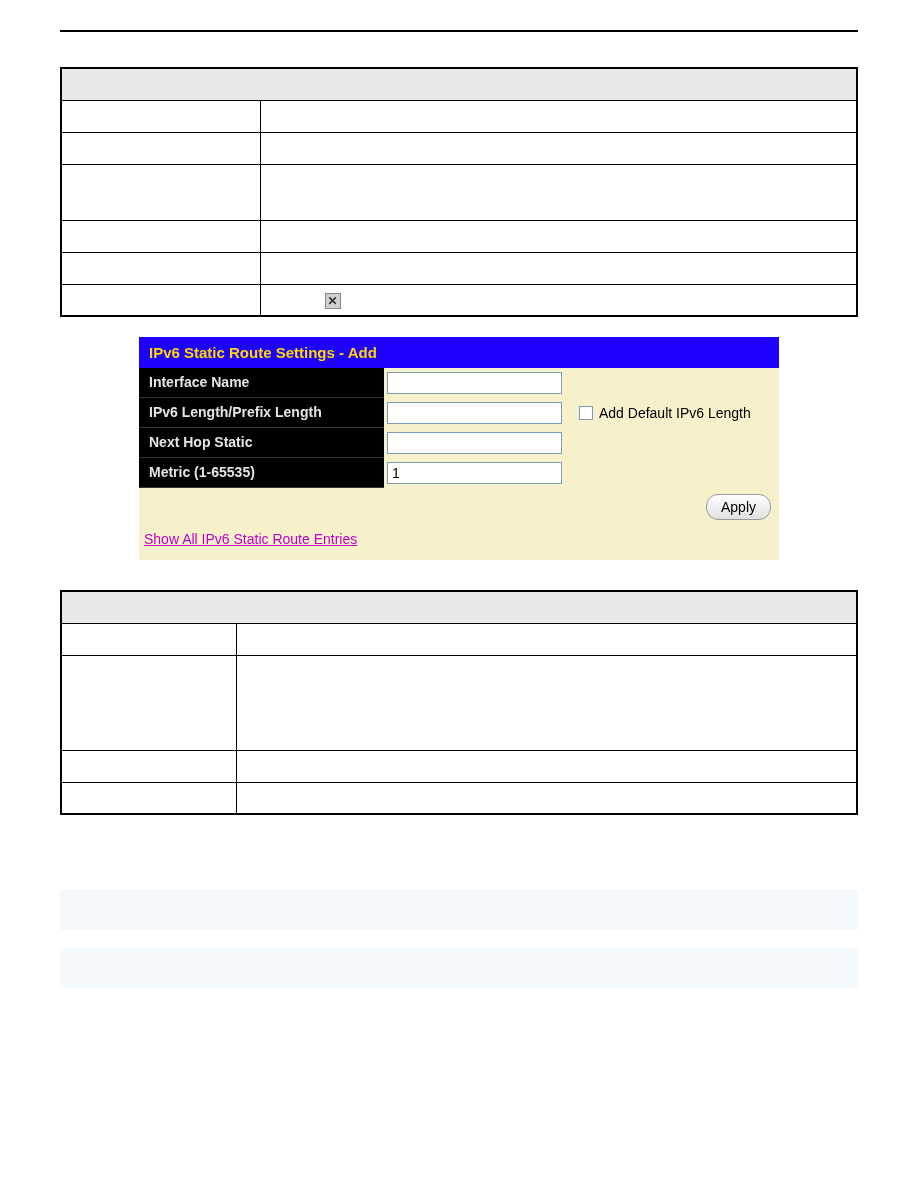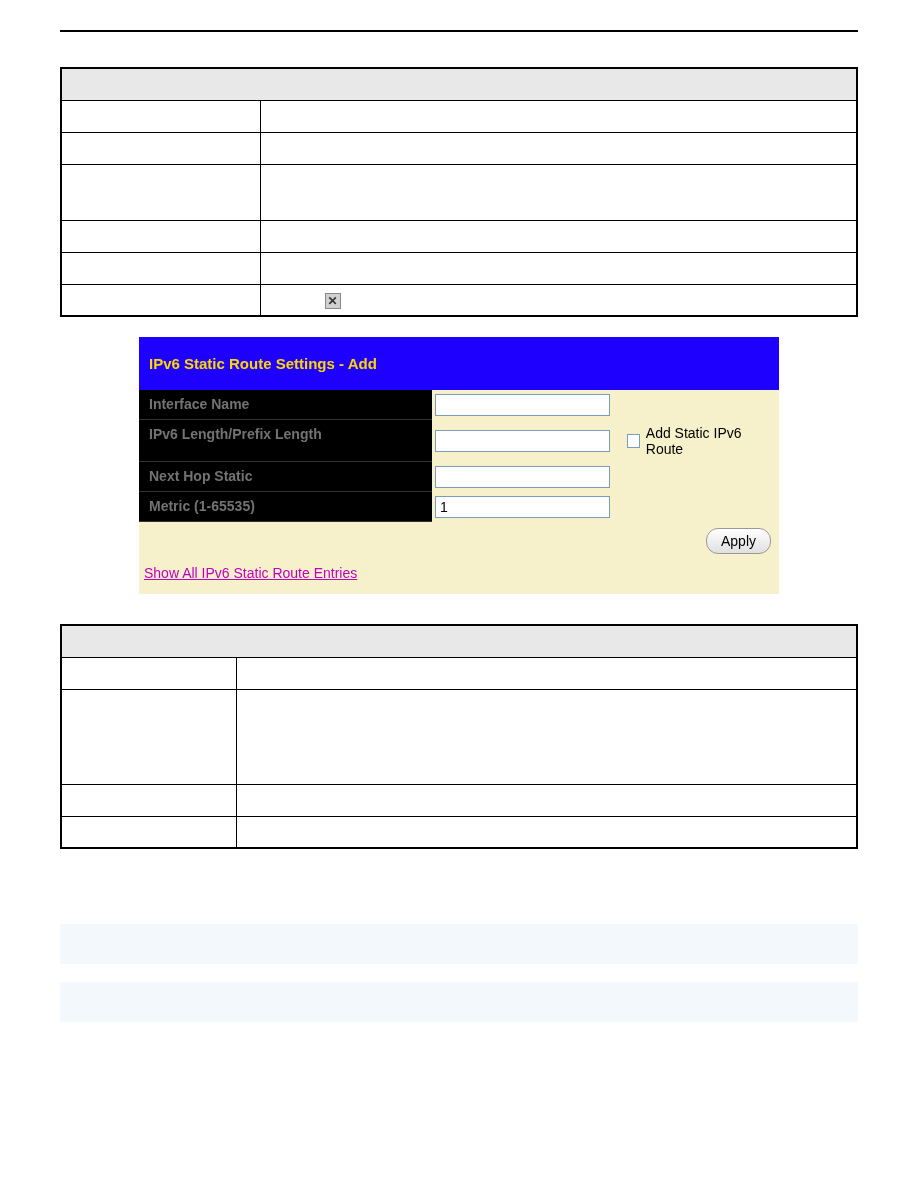--- a/index.html
+++ b/index.html
@@ -77,36 +77,36 @@
       width: 640px;
       margin: 0 auto 30px auto;
       border: 0;
       background: #f7f1cb;
     }
     
     .panel-title {
       background: #1d00ff;
       color: #ffd700;
       font-weight: bold;
-      padding: 18px 10px;
+      padding: 7px 10px;
       font-size: 15px;
     }
     
     .panel-row {
       display: flex;
       align-items: stretch;
       min-height: 30px;
     }
     
     .panel-row .label-cell {
       background: black;
-      color: #737373;
+      color: #e5e5e5;
       font-weight: bold;
       padding: 6px 10px;
-      width: 293px;
+      width: 245px;
       font-size: 14px;
       border-bottom: 1px solid #333;
     }
     
     .panel-row .input-cell {
       padding: 3px;
       background: #f7f1cb;
       width: 185px;
       display: flex;
       align-items: center;
@@ -239,21 +239,21 @@
   </div>
 
   <div class="panel-row">
     <div class="label-cell">IPv6 Length/Prefix Length</div>
     <div class="input-cell">
       <input type="text" class="panel-input" value="" style="">
     </div>
     <div class="extra-cell">
       <div class="checkbox-wrap">
         <div class="panel-checkbox"></div>
-        <span>Add Static IPv6 Route</span>
+        <span>Add Default IPv6 Length</span>
       </div>
     </div>
   </div>
 
   <div class="panel-row">
     <div class="label-cell">Next Hop Static</div>
     <div class="input-cell">
       <input type="text" class="panel-input" value="" style="">
     </div>
     <div class="extra-cell"></div>

